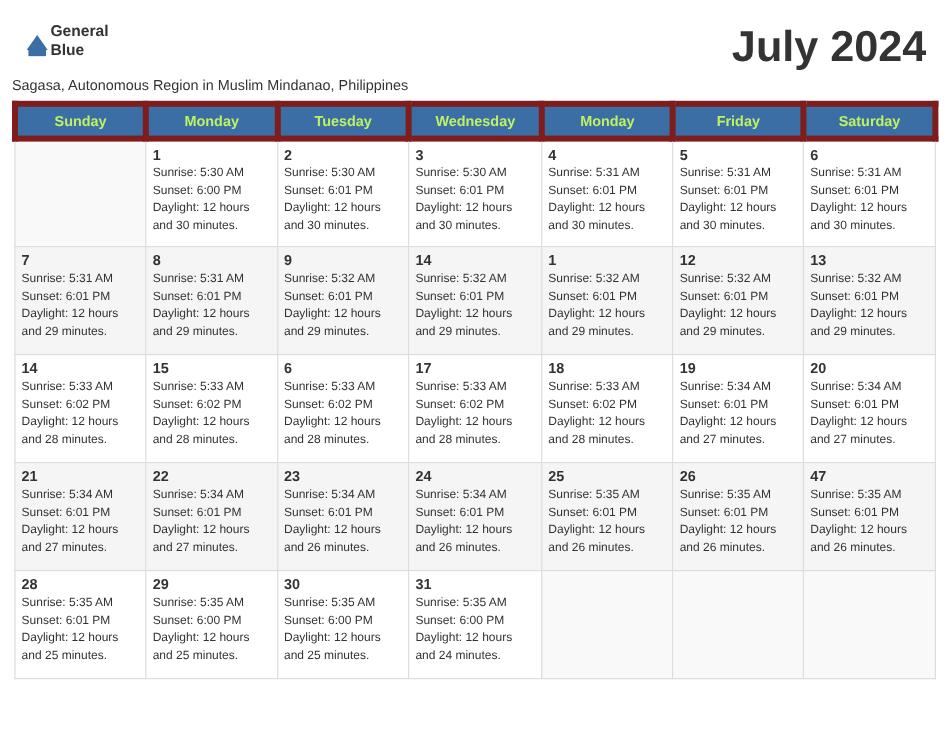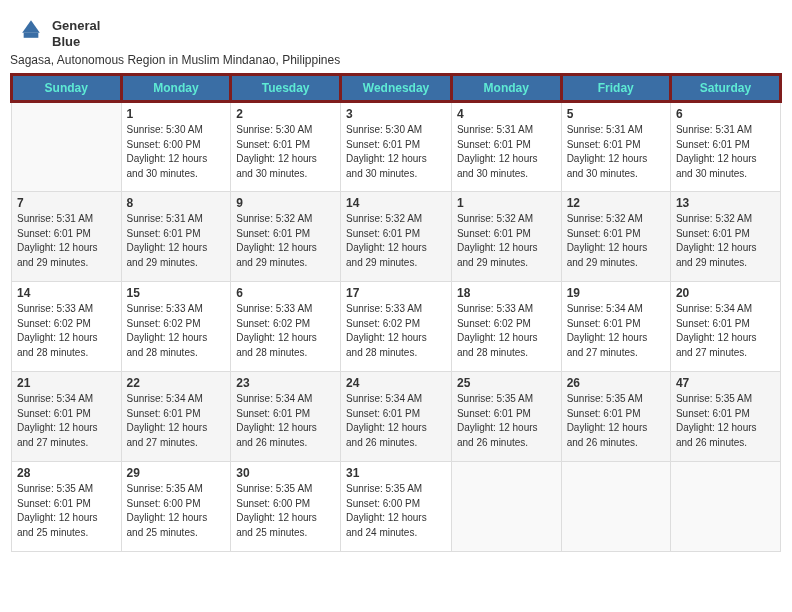--- a/index.html
+++ b/index.html
@@ -11,22 +11,22 @@
       padding: 10px;
     }
     .header {
       display: flex;
       justify-content: space-between;
       align-items: flex-start;
       padding: 8px 10px 4px 10px;
     }
     .logo {
       display: flex;
-      align-items: flex-start;
-      gap: 10px;
+      align-items: flex-end;
+      gap: 0;
     }
     .logo-text {
       font-size: 13px;
       font-weight: bold;
       color: #333;
       line-height: 1.2;
     }
     .logo-icon {
       width: 22px;
       height: 22px;
@@ -44,26 +44,26 @@
       margin-bottom: 6px;
       font-weight: normal;
     }
     .calendar {
       width: 100%;
       border-collapse: collapse;
       font-size: 10.5px;
     }
     .calendar thead th {
       background-color: #3a6ea5;
-      color: #5eead4;
+      color: #bef264;
       text-align: center;
       padding: 5px 4px;
       font-size: 12px;
       font-weight: bold;
-      border: 3px solid #7f1d1d;
+      border: 5px solid #7f1d1d;
     }
     .calendar tbody td {
       vertical-align: top;
       border: 1px solid #ddd;
       padding: 4px 5px;
       height: 90px;
       width: 113px;
     }
     .calendar tbody tr:nth-child(even) {
       background-color: #f5f5f5;
@@ -94,20 +94,21 @@
   <div class="logo">
     <svg class="logo-icon" viewBox="0 0 30 30">
       <polygon points="15,3 27,20 3,20" fill="#3a6ea5"></polygon>
       <rect x="5" y="20" width="20" height="7" fill="#3a6ea5"></rect>
     </svg>
     <div class="logo-text">
       <div>General</div>
       <div>Blue</div>
     </div>
   </div>
+  <div class="month-title">July 2024</div>
 </div>
 
 <div class="subtitle">Sagasa, Autonomous Region in Muslim Mindanao, Philippines</div>
 
 <table class="calendar">
   <thead>
     <tr id="header-row">
         <th>Sunday</th>
         <th>Monday</th>
         <th>Tuesday</th>

